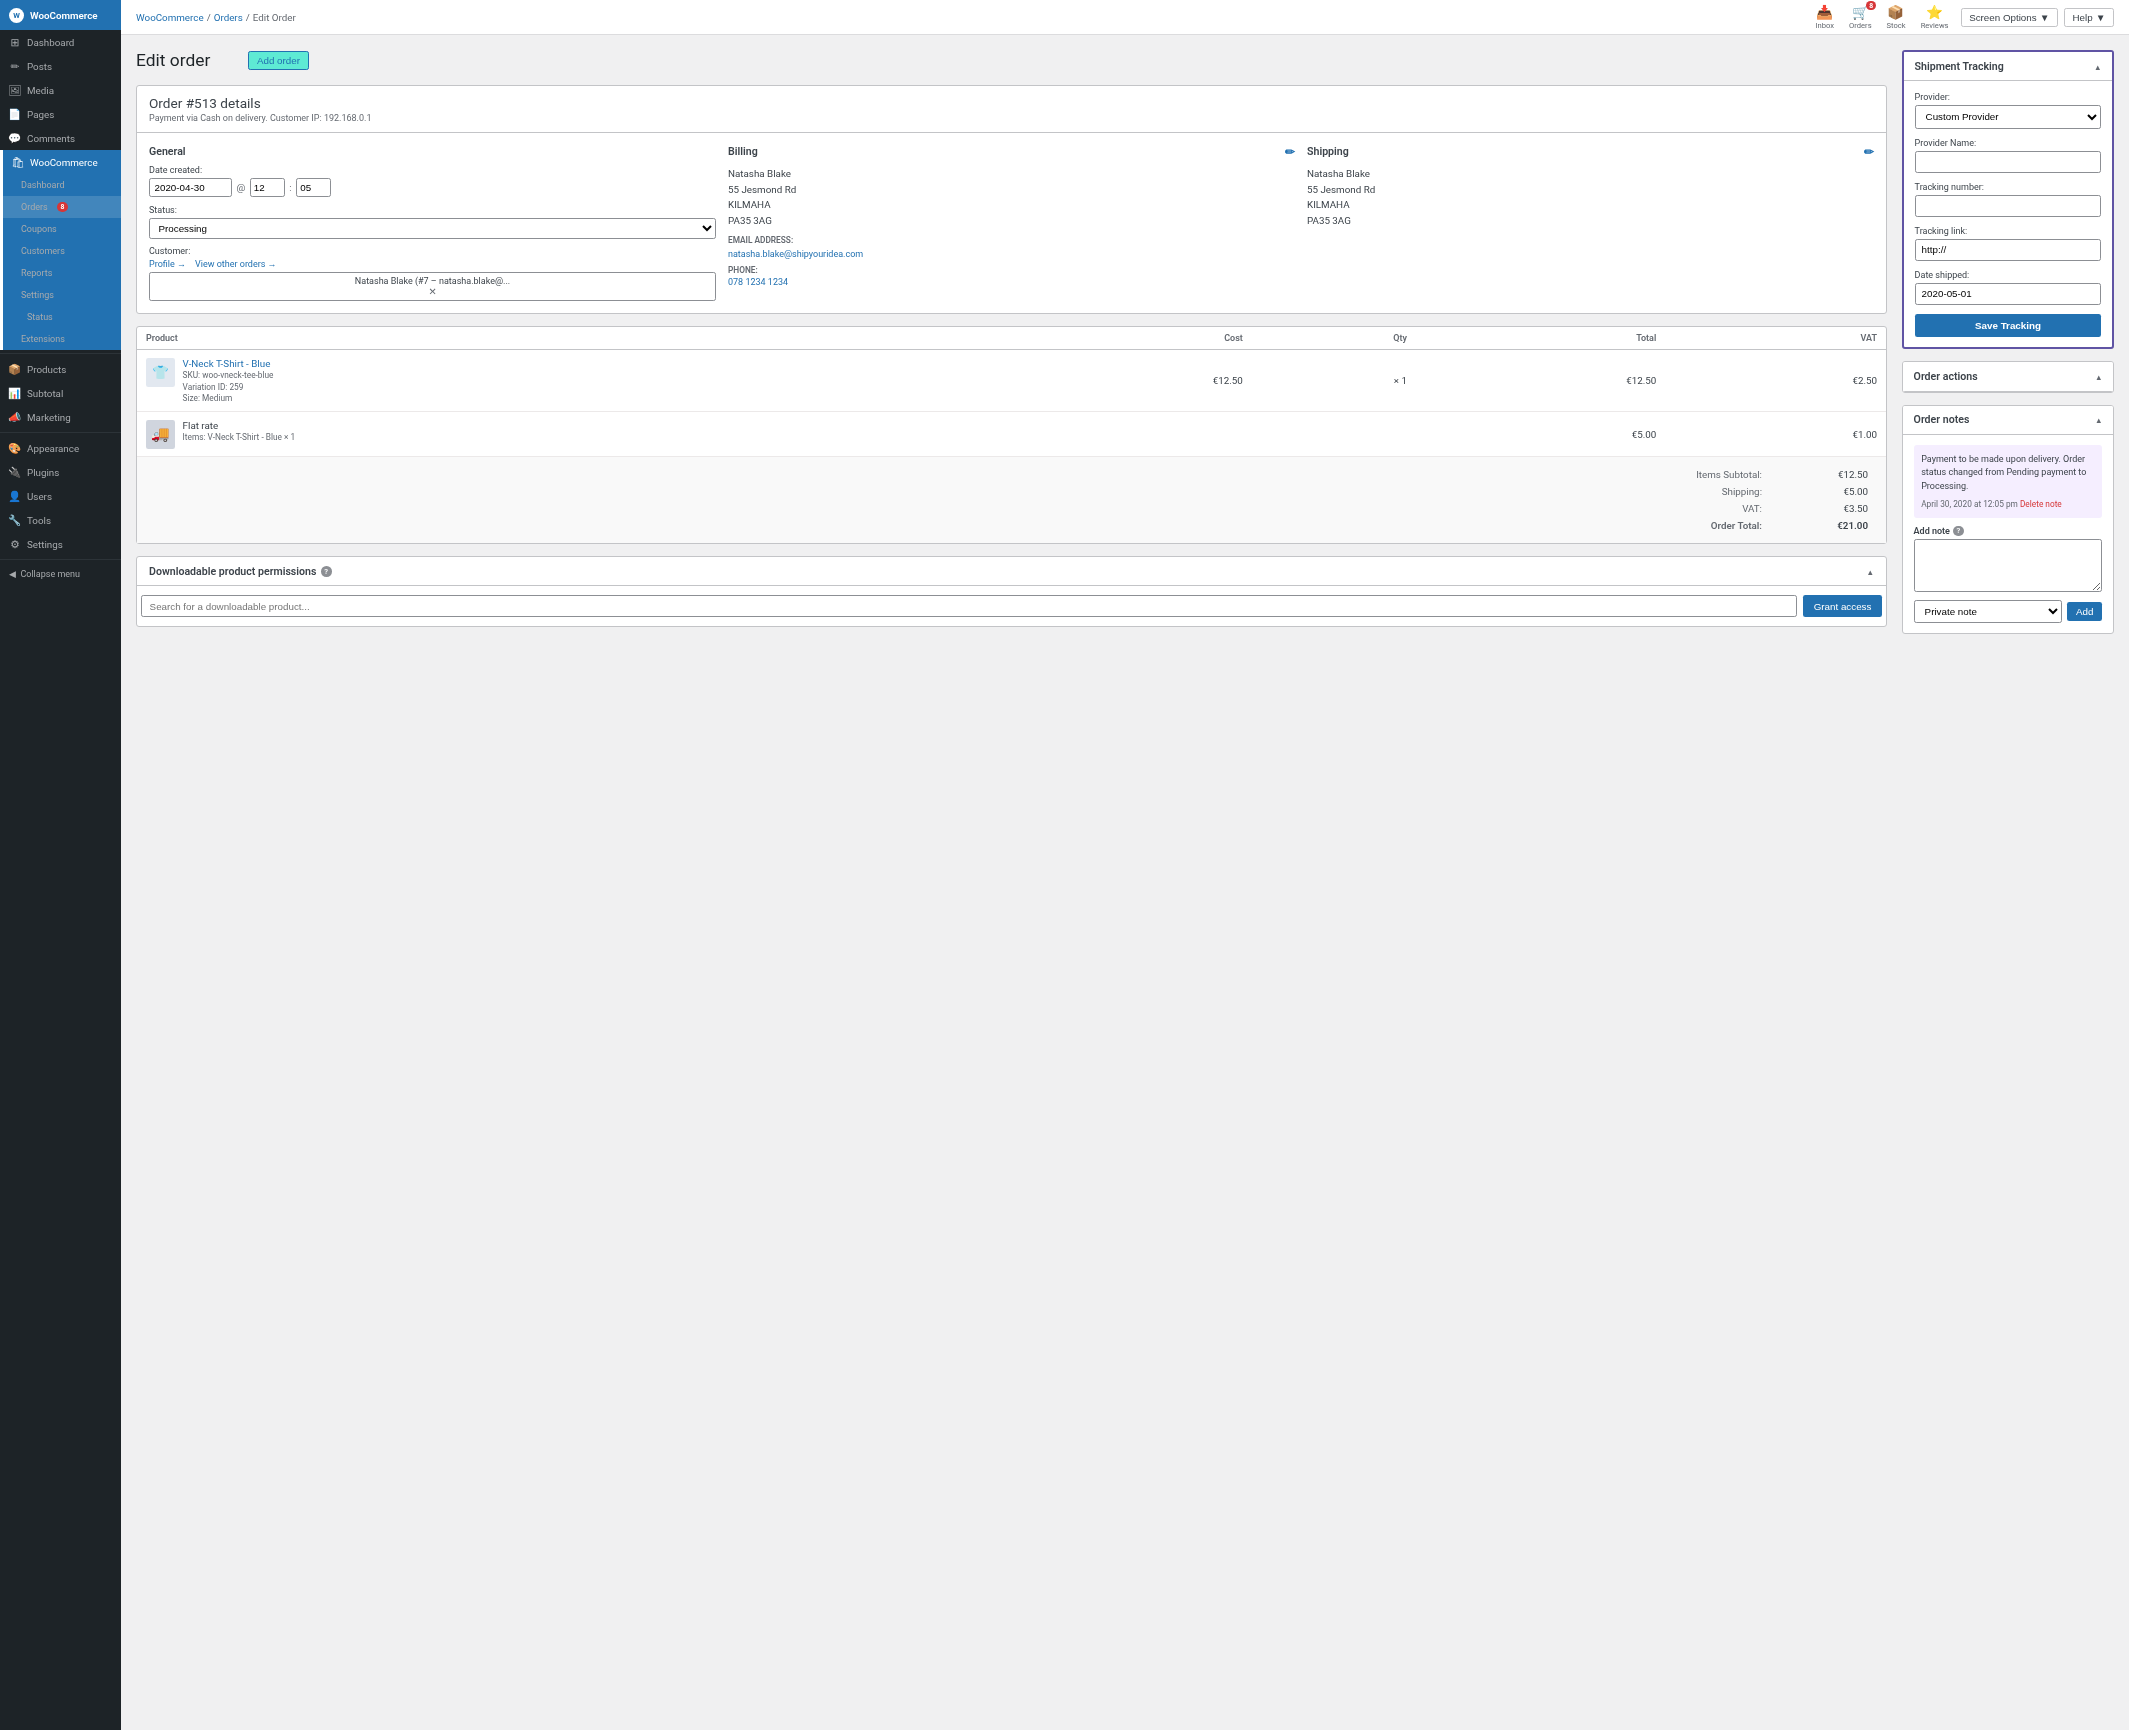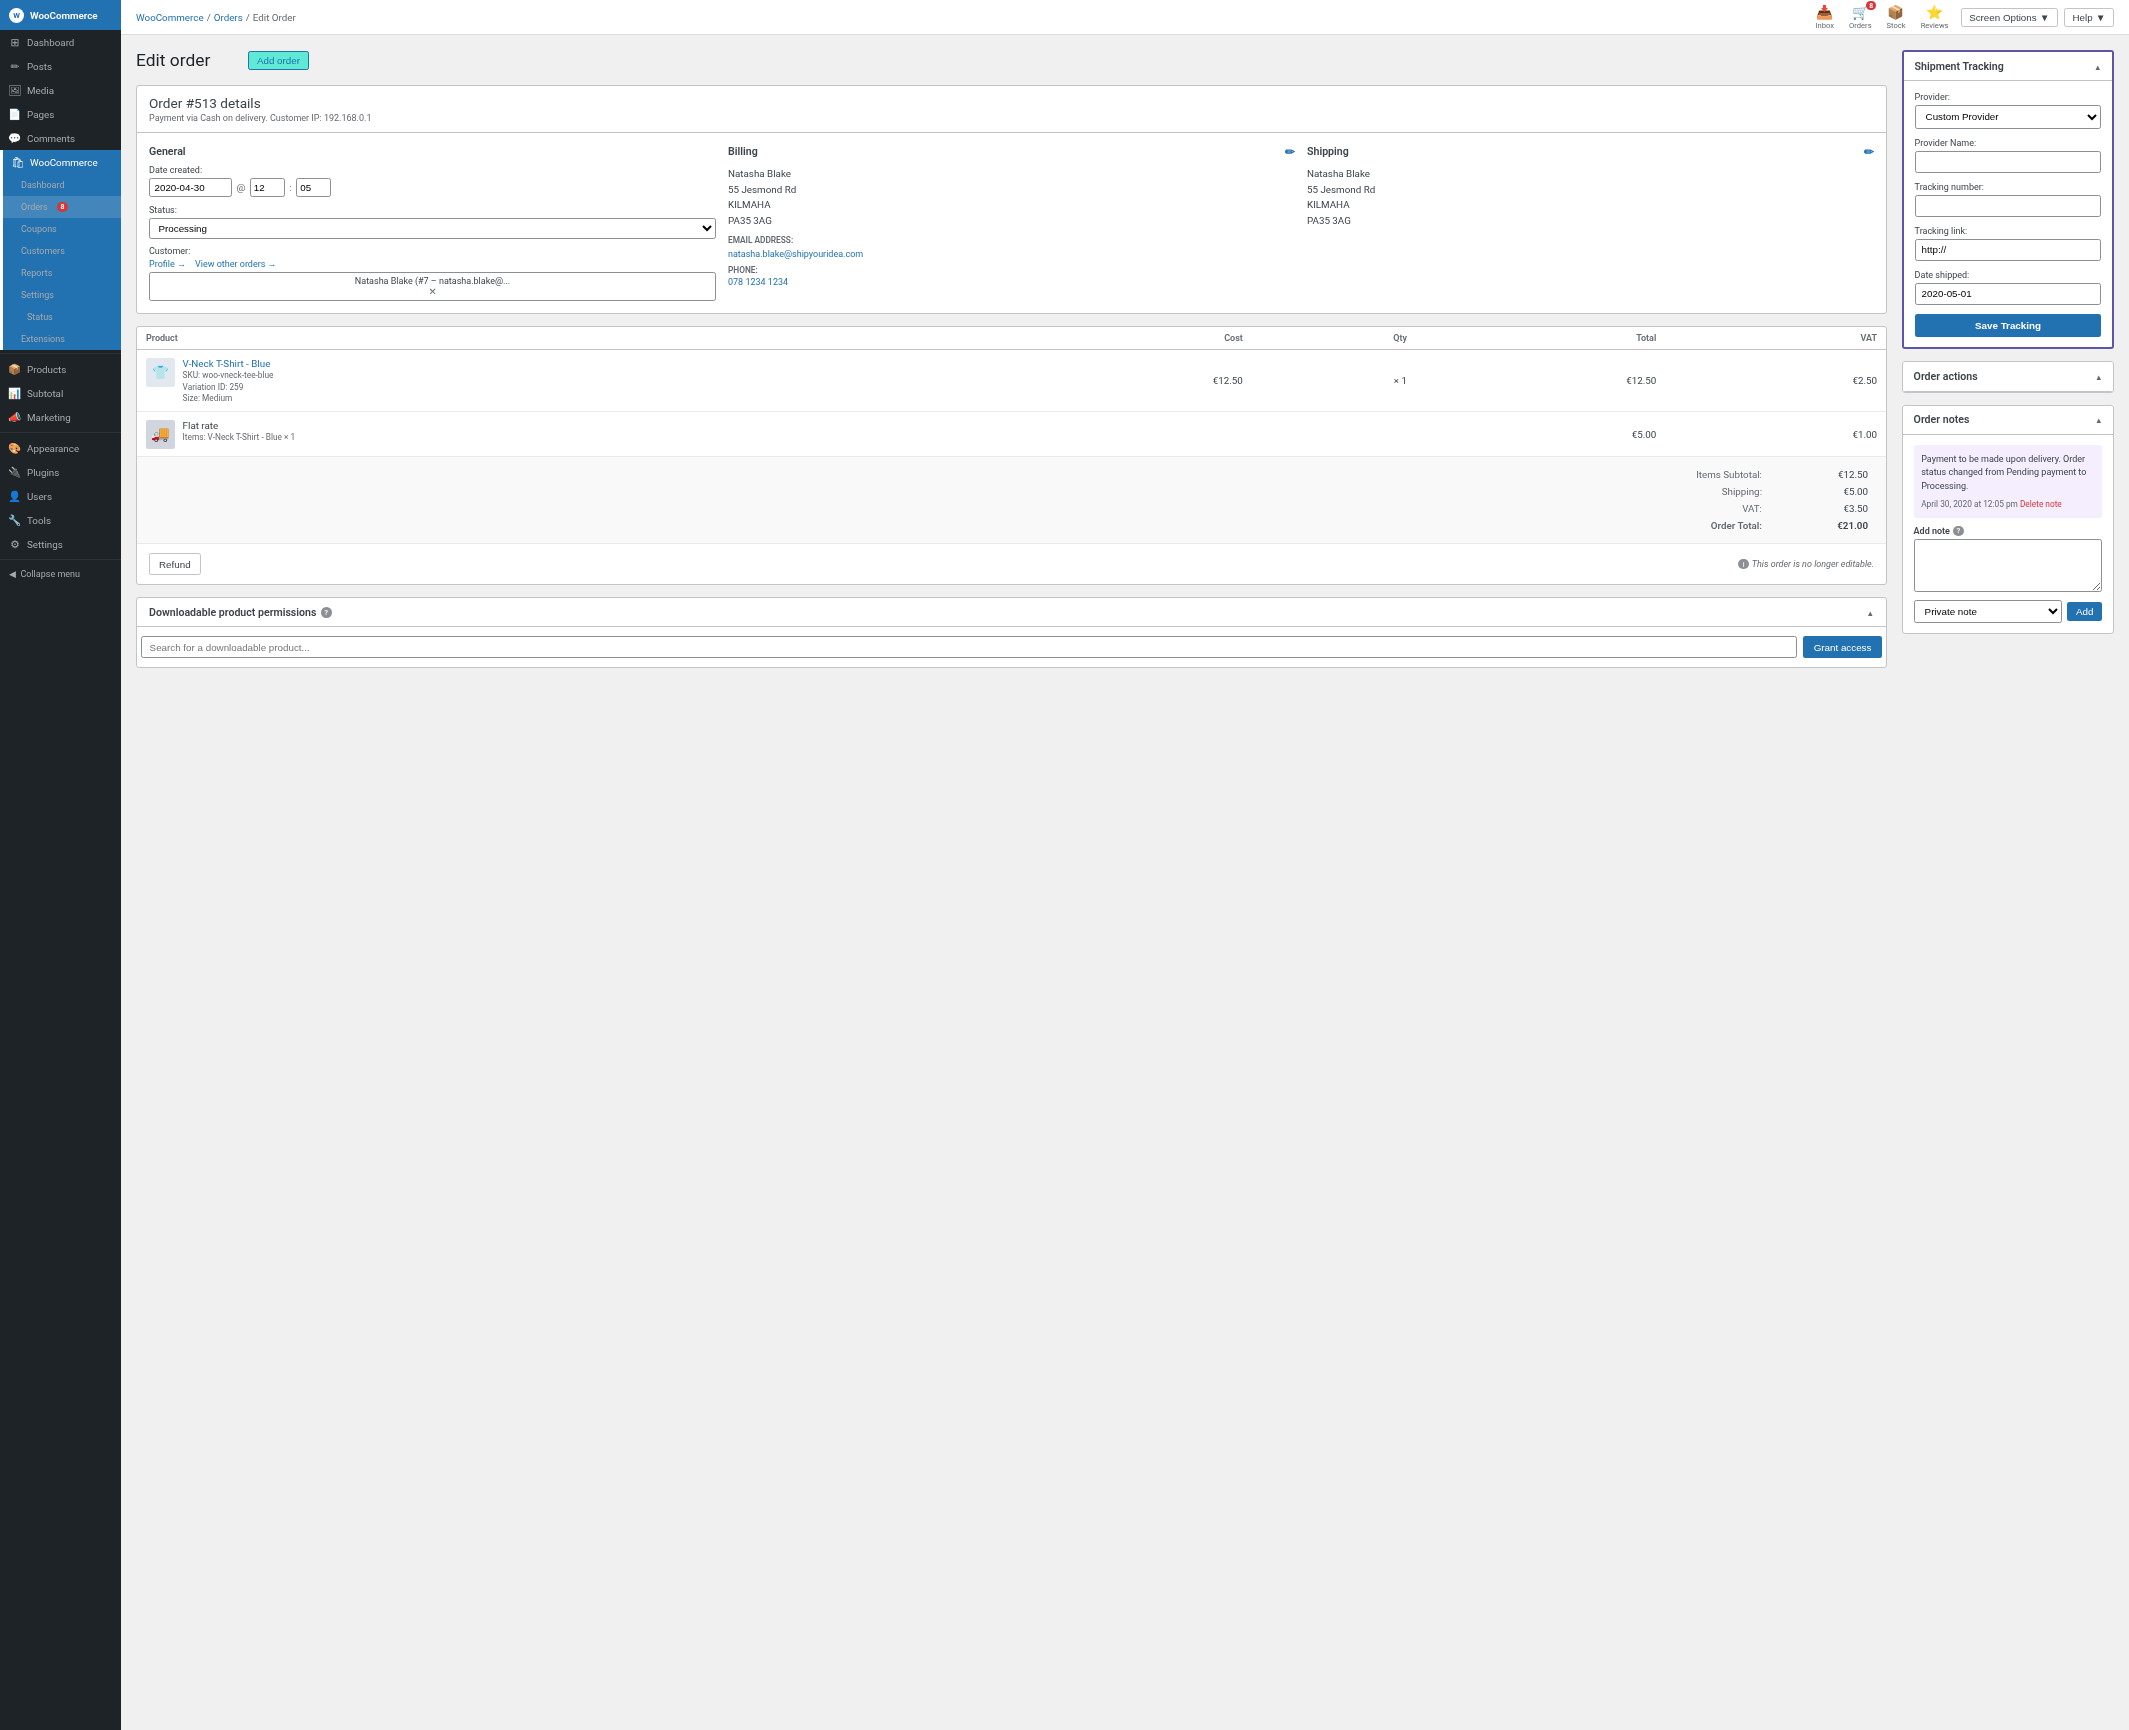--- a/index.html
+++ b/index.html
@@ -427,27 +427,20 @@
             <div class="total-row">
               <span class="label">VAT:</span>
               <span class="value">€3.50</span>
             </div>
             <div class="total-row bold">
               <span class="label">Order Total:</span>
               <span class="value">€21.00</span>
             </div>
           </div>
 
-          <div class="order-footer">
-            <button class="refund-btn">Refund</button>
-            <div class="not-editable">
-              <span class="info-icon">i</span>
-              <em>This order is no longer editable.</em>
-            </div>
-          </div>
         </div>
       </div>
 
       <div class="dl-box">
         <div class="dl-box-header">
           <h3>
             <span>Downloadable product permissions</span>
             <span class="info-icon">?</span>
           </h3>
           <span class="chevron-up"></span>

